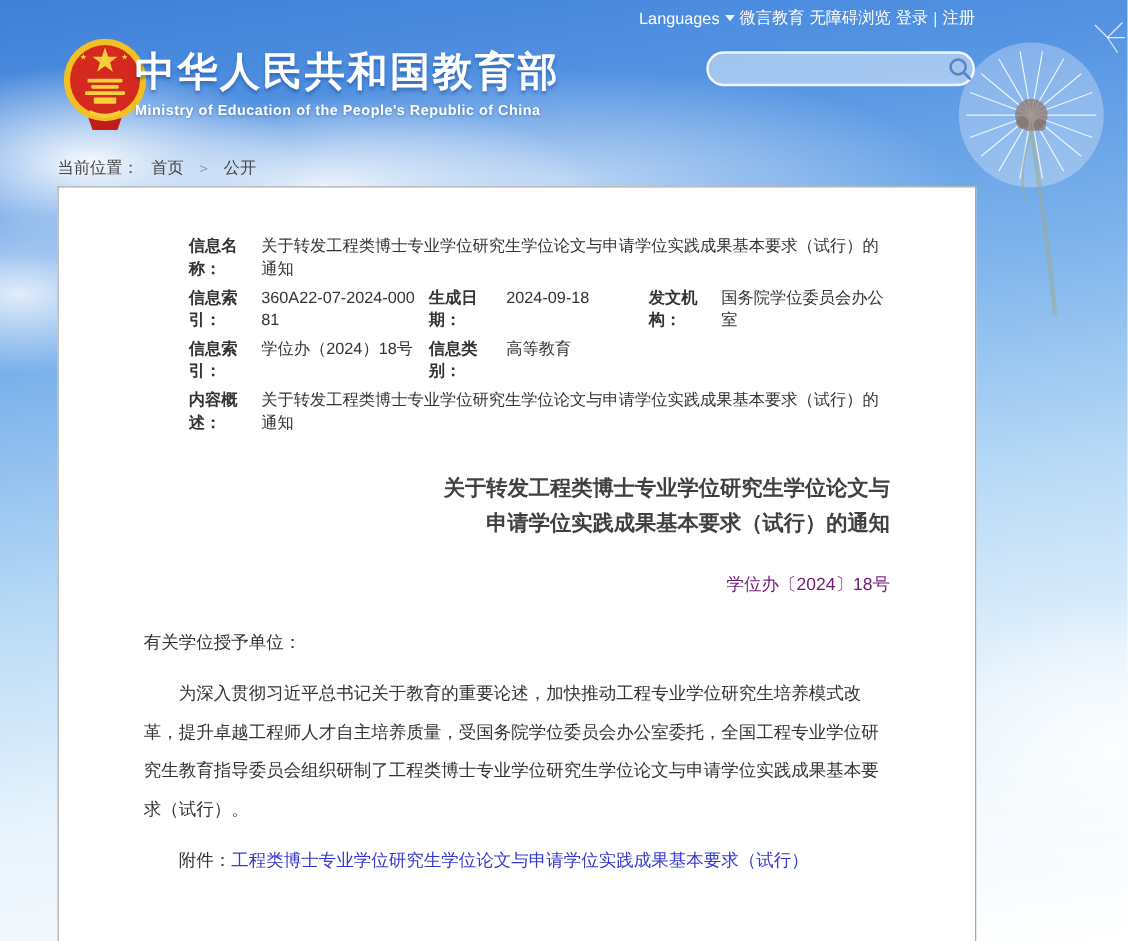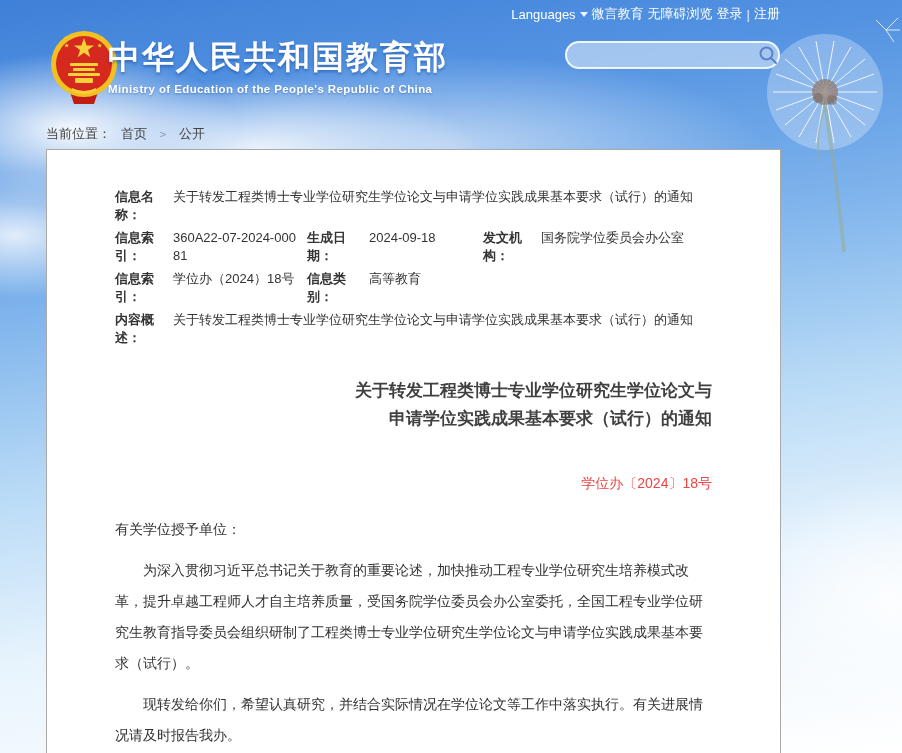--- a/index.html
+++ b/index.html
@@ -72,33 +72,33 @@
     position:absolute; left:46px; top:149px; width:735px; height:604px;
     background:#fff; border:1px solid #a9a9a9; border-bottom:none;
     padding:38px 68px 0 68px;
   }
 
   
   .info-grid {
     display:grid;
     grid-template-columns:48px 124px 52px 104px 48px 1fr;
     column-gap:10px; row-gap:5px;
-    font-size:13px; line-height:18px;
+    font-size:13px; line-height:18px;margin-left:36px;
   }
   .info-grid .lbl { font-weight:bold; color:#333; }
   .info-grid .val { color:#333; }
   .cell-span5 { grid-column:2 / 7; }
   .break { word-break:break-all; }
 
   
   .doc-title {
     margin-top:30px; text-align:right; font-size:17px; font-weight:bold;
     color:#404040; line-height:28px;
   }
-  .doc-number { margin-top:42px; text-align:right; font-size:14px; color:#ef4444; }
+  .doc-number { margin-top:26px; text-align:right; font-size:14px; color:#701a75; }
   .salutation { margin-top:28px; font-size:14px; color:#333; }
   .doc p { margin-top:10px; font-size:14px; line-height:31px; color:#333; text-indent:2em; }
   .doc p.first { margin-top:16px; }
   .attachment { margin-top:10px; font-size:14px; line-height:31px; color:#333; text-indent:2em; }
   .attachment a { color:#3538cf; text-decoration:none; cursor:pointer; }
 </style>
 </head>
 <body>
 
 <svg class="dandelion" viewBox="0 0 145 280" aria-hidden="true">
@@ -210,19 +210,18 @@
   </div>
 
   <div class="doc">
     <div class="doc-title">
       <div>关于转发工程类博士专业学位研究生学位论文与</div>
       <div>申请学位实践成果基本要求（试行）的通知</div>
     </div>
     <div class="doc-number">学位办〔2024〕18号</div>
     <div class="salutation">有关学位授予单位：</div>
     <p class="first">为深入贯彻习近平总书记关于教育的重要论述，加快推动工程专业学位研究生培养模式改革，提升卓越工程师人才自主培养质量，受国务院学位委员会办公室委托，全国工程专业学位研究生教育指导委员会组织研制了工程类博士专业学位研究生学位论文与申请学位实践成果基本要求（试行）。</p>
-    <p>现转发给你们，希望认真研究，并结合实际情况在学位论文等工作中落实执行。有关进展情况请及时报告我办。</p>
     <div class="attachment">
       <span>附件：</span><a>工程类博士专业学位研究生学位论文与申请学位实践成果基本要求（试行）</a>
     </div>
 
   </div>
 </div>
 
 </body></html>

